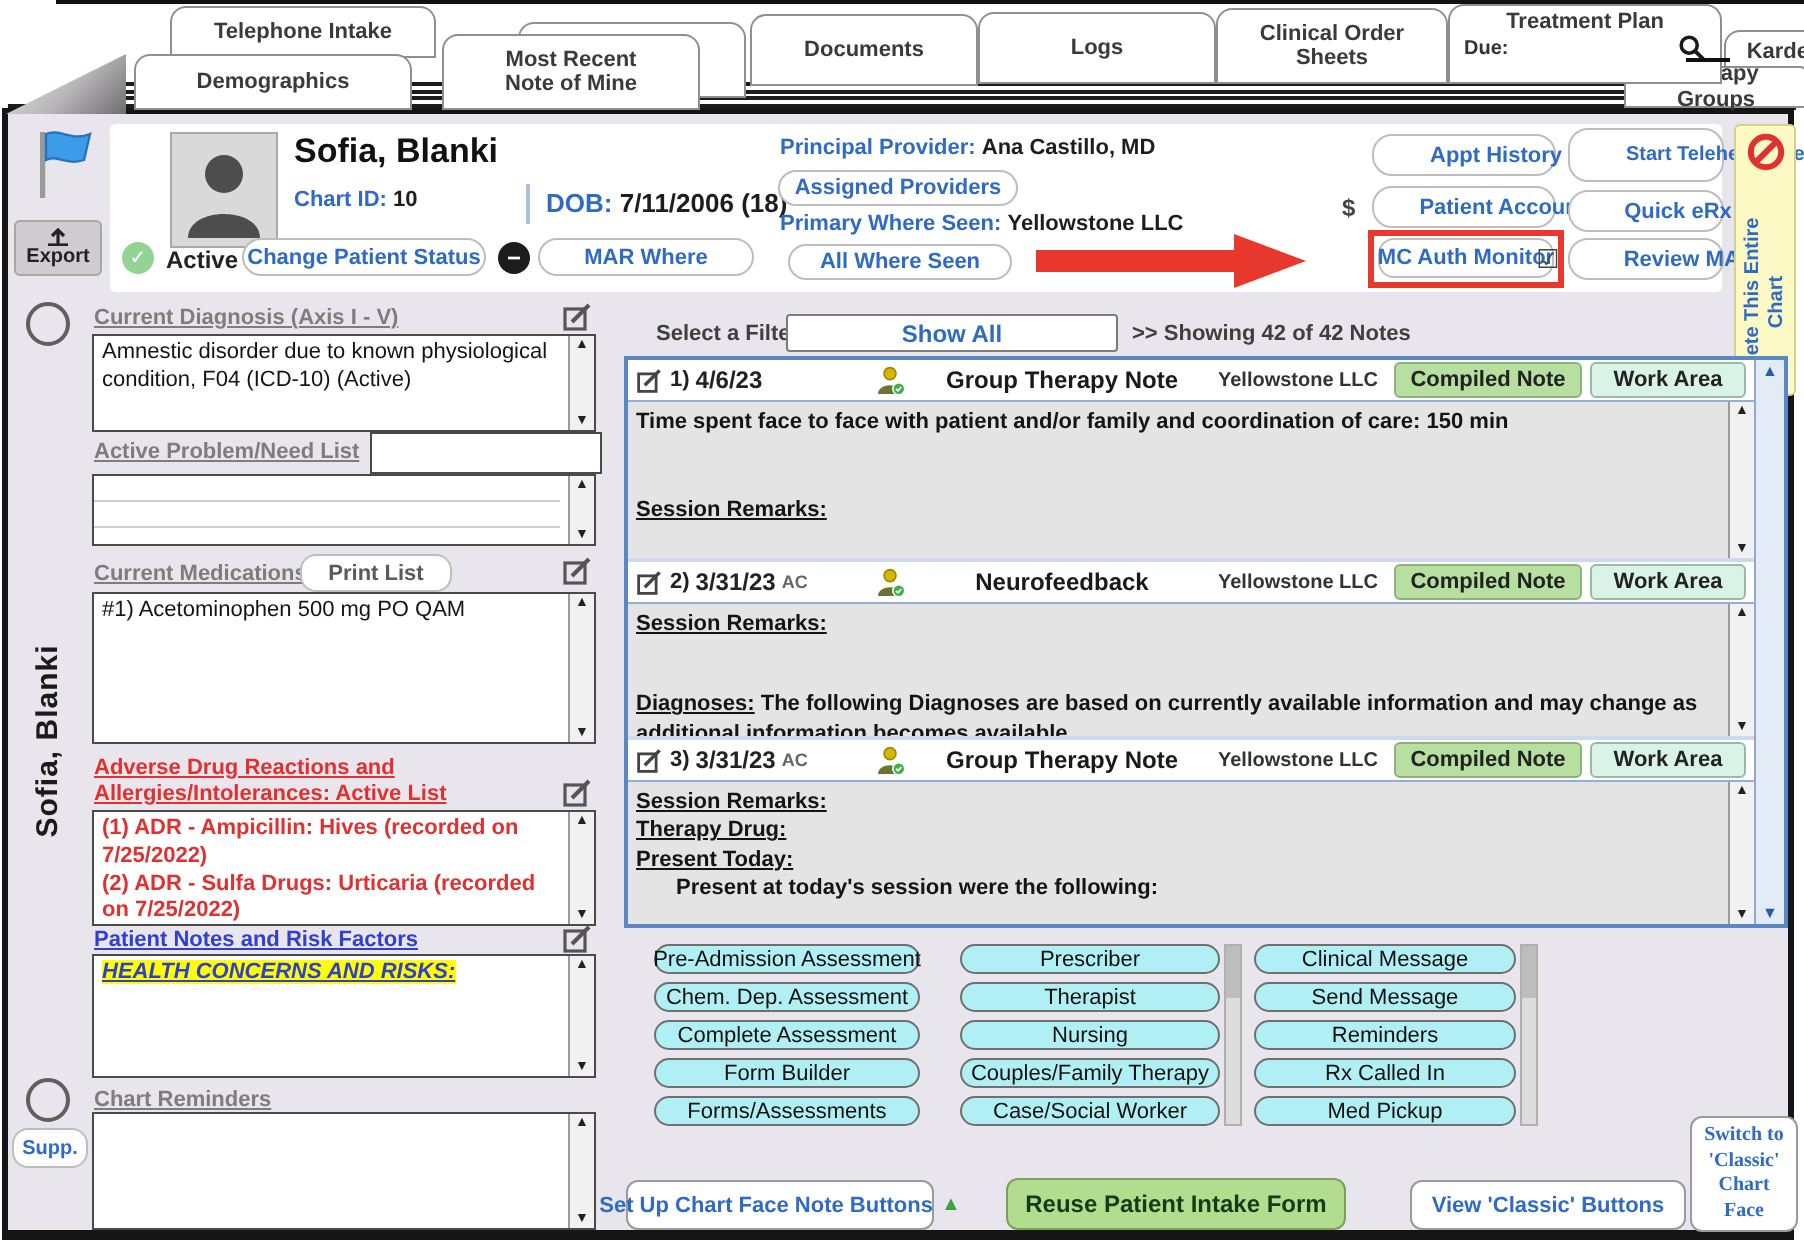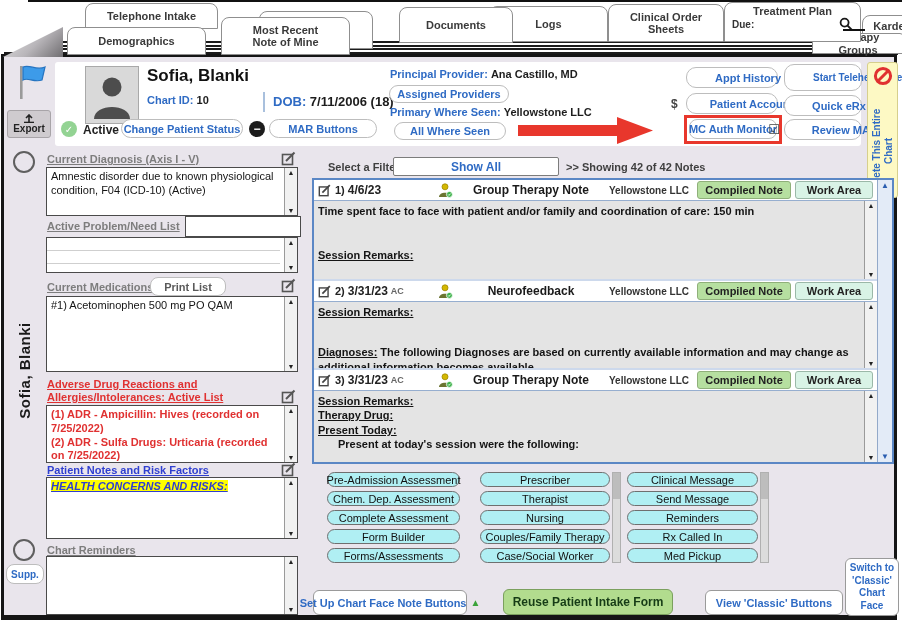--- a/index.html
+++ b/index.html
@@ -98,21 +98,21 @@
       </div>
     <div class="tab" style="left:67px;top:27px;width:139px;height:28px;z-index:10;">
         <span>Demographics</span>
       </div>
     <div class="tab" style="left:221px;top:17px;width:129px;height:38px;z-index:8;">
         <span style="width:92px;">Most Recent Note of Mine</span>
       </div>
     <div class="tab" style="left:259px;top:11px;width:114px;height:38px;z-index:7;">
         <span style="width:80px;">Most Recent Note</span>
       </div>
-    <div class="tab" style="left:375px;top:7px;width:114px;height:36px;z-index:6;margin-left:24px;">
+    <div class="tab" style="left:375px;top:7px;width:114px;height:36px;z-index:6;">
         <span>Documents</span>
       </div>
     <div class="tab" style="left:489px;top:6px;width:119px;height:36px;z-index:5;">
         <span>Logs</span>
       </div>
     <div class="tab" style="left:608px;top:4px;width:116px;height:38px;z-index:4;">
         <span style="width:92px;">Clinical Order Sheets</span>
       </div>
     <div class="tab tab-tp" style="left:724px;top:2px;width:137px;height:40px;z-index:3;">
       <div style="text-align:center;">Treatment Plan</div>
@@ -172,21 +172,21 @@
       <span>✓</span>
     </span>
   <div class="abs" style="left:83px;top:123px;font-size:12px;font-weight:bold;color:#222;">Active</div>
   <div class="btn" style="left:121px;top:119px;width:122px;height:19px;">
       <span>Change Patient Status</span>
     </div>
   <span class="badge abs" style="left:249px;top:121px;width:16px;height:16px;background:#1c1c1c;font-size:12px;">
       <span>−</span>
     </span>
   <div class="btn" style="left:269px;top:119px;width:108px;height:19px;">
-      <span>MAR Buttons</span>
+      <span>MAR Where</span>
     </div>
 
   <div class="abs" style="left:390px;top:68px;font-size:11px;">
     <span class="bluelab">Principal Provider:</span>
     <span class="blk">Ana Castillo, MD</span>
   </div>
   <div class="btn" style="left:389px;top:85px;width:120px;height:18px;">
       <span>Assigned Providers</span>
     </div>
   <div class="abs" style="left:390px;top:106px;font-size:11px;">
@@ -494,17 +494,17 @@
   <div class="btn" style="left:313px;top:590px;width:154px;height:25px;border-radius:6px;border-color:#9a9a9a;">
     <span>Set Up Chart Face Note Buttons</span>
     <span style="color:#3aa33a;font-size:10px;">▲</span>
   </div>
   <div class="btn" style="left:503px;top:589px;width:170px;height:26px;border-radius:6px;background:#b2dc8e;border-color:#7ba05e;color:#163c16;font-size:12px;">
       <span>Reuse Patient Intake Form</span>
     </div>
   <div class="btn" style="left:705px;top:590px;width:138px;height:25px;border-radius:6px;border-color:#9a9a9a;">
       <span>View 'Classic' Buttons</span>
     </div>
-  <div class="btn" style="left:845px;top:558px;width:54px;height:58px;border-radius:6px;border-color:#9a9a9a;font-size:10px;white-space:normal;text-align:center;line-height:1.25;padding:2px;">
+  <div class="btn" style="left:845px;top:558px;width:54px;height:58px;border-radius:6px;border-color:#9a9a9a;font-size:10px;white-space:normal;text-align:center;line-height:1.25;padding:2px;font-family:Liberation Serif, serif;">
       <span>Switch to 'Classic' Chart Face</span>
     </div>
 
 </div>
 
 </body></html>

